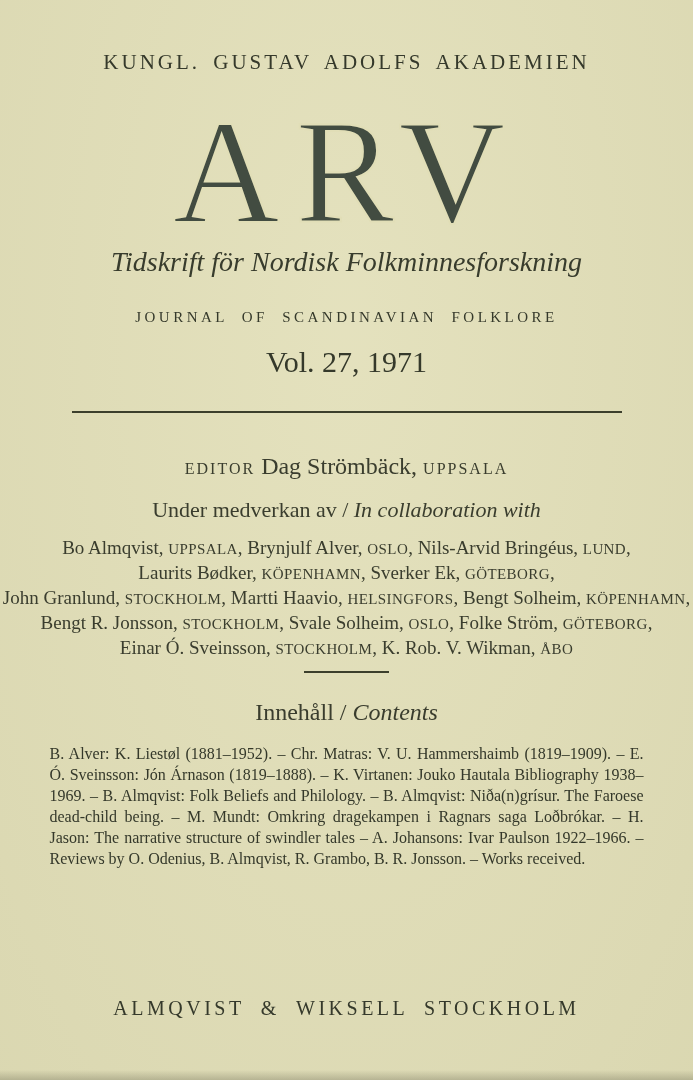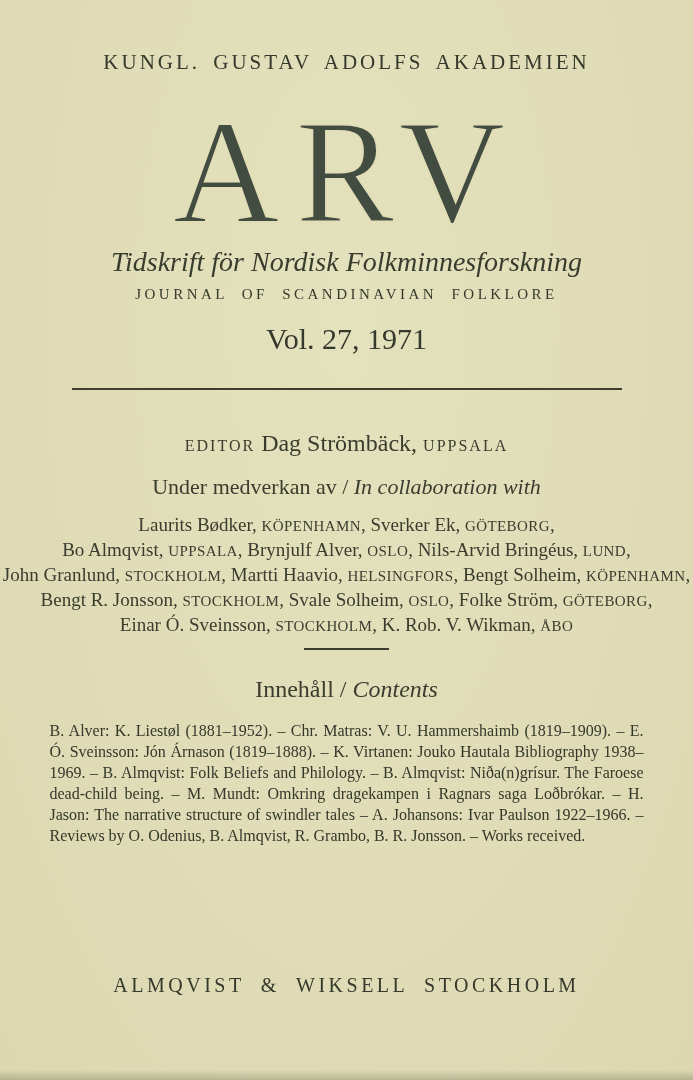--- a/index.html
+++ b/index.html
@@ -46,21 +46,21 @@
     stroke-width: 2.2px;
   }
   .subtitle-sv {
     margin-top: 6px;
     line-height: 36px;
     font-size: 28px;
     font-style: italic;
     color: #383c2d;
   }
   .subtitle-en {
-    margin-top: 4px;
+    margin-top: 27px;
     line-height: 20px;
     font-size: 15px;
     letter-spacing: 3.5px;
     word-spacing: 7px;
     color: #35392b;
   }
   .volume {
     margin-top: 16px;
     line-height: 38px;
     font-size: 30px;
@@ -141,22 +141,22 @@
 
   <div class="volume">Vol. 27, 1971</div>
 
   <hr class="rule-main">
 
   <div class="editor-line"><span class="sc">EDITOR</span><span> Dag Strömbäck, </span><span class="sc">UPPSALA</span></div>
 
   <div class="collab-intro"><span>Under medverkan av / </span><span class="it">In collaboration with</span></div>
 
   <div class="collaborators">
+      <div class="line"><span>Bo Almqvist, </span><span class="sc">UPPSALA</span><span>, Brynjulf Alver, </span><span class="sc">OSLO</span><span>, Nils-Arvid Bringéus, </span><span class="sc">LUND</span><span>,</span></div>
       <div class="line"><span>Laurits Bødker, </span><span class="sc">KÖPENHAMN</span><span>, Sverker Ek, </span><span class="sc">GÖTEBORG</span><span>,</span></div>
-      <div class="line"><span>Bo Almqvist, </span><span class="sc">UPPSALA</span><span>, Brynjulf Alver, </span><span class="sc">OSLO</span><span>, Nils-Arvid Bringéus, </span><span class="sc">LUND</span><span>,</span></div>
       <div class="line"><span>John Granlund, </span><span class="sc">STOCKHOLM</span><span>, Martti Haavio, </span><span class="sc">HELSINGFORS</span><span>, Bengt Solheim, </span><span class="sc">KÖPENHAMN</span><span>,</span></div>
       <div class="line"><span>Bengt R. Jonsson, </span><span class="sc">STOCKHOLM</span><span>, Svale Solheim, </span><span class="sc">OSLO</span><span>, Folke Ström, </span><span class="sc">GÖTEBORG</span><span>,</span></div>
       <div class="line"><span>Einar Ó. Sveinsson, </span><span class="sc">STOCKHOLM</span><span>, K. Rob. V. Wikman, </span><span class="sc">ÅBO</span></div>
     </div>
 
   <hr class="rule-small">
 
   <div class="contents-heading"><span>Innehåll / </span><span class="it">Contents</span></div>
 
   <div class="contents-body">B. Alver: K. Liestøl (1881–1952). – Chr. Matras: V. U. Hammershaimb (1819–1909). – E. Ó. Sveinsson: Jón Árnason (1819–1888). – K. Virtanen: Jouko Hautala Bibliography 1938–1969. – B. Almqvist: Folk Beliefs and Philology. – B. Almqvist: Niða(n)grísur. The Faroese dead-child being. – M. Mundt: Omkring dragekampen i Ragnars saga Loðbrókar. – H. Jason: The narrative structure of swindler tales – A. Johansons: Ivar Paulson 1922–1966. – Reviews by O. Odenius, B. Almqvist, R. Grambo, B. R. Jonsson. – Works received.</div>

